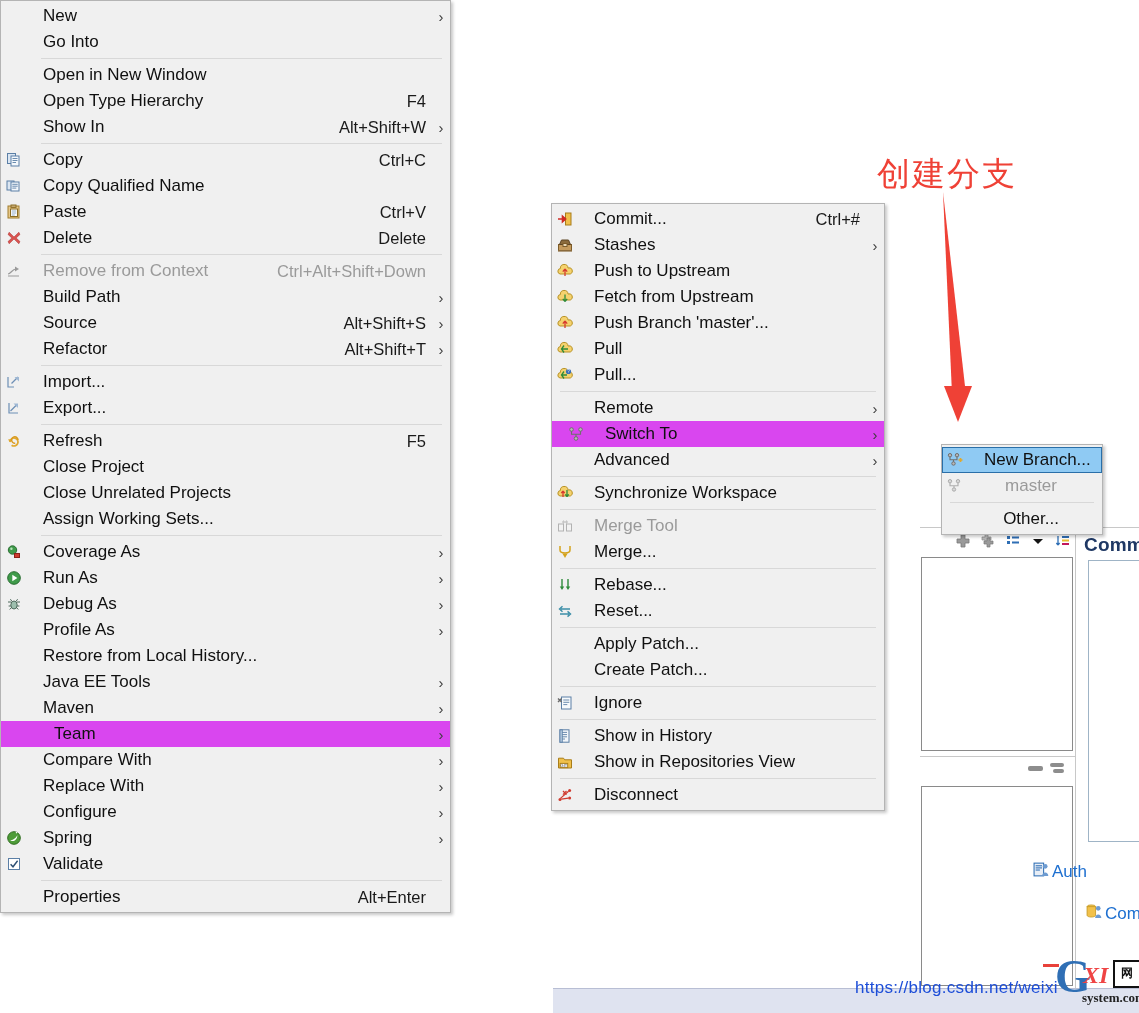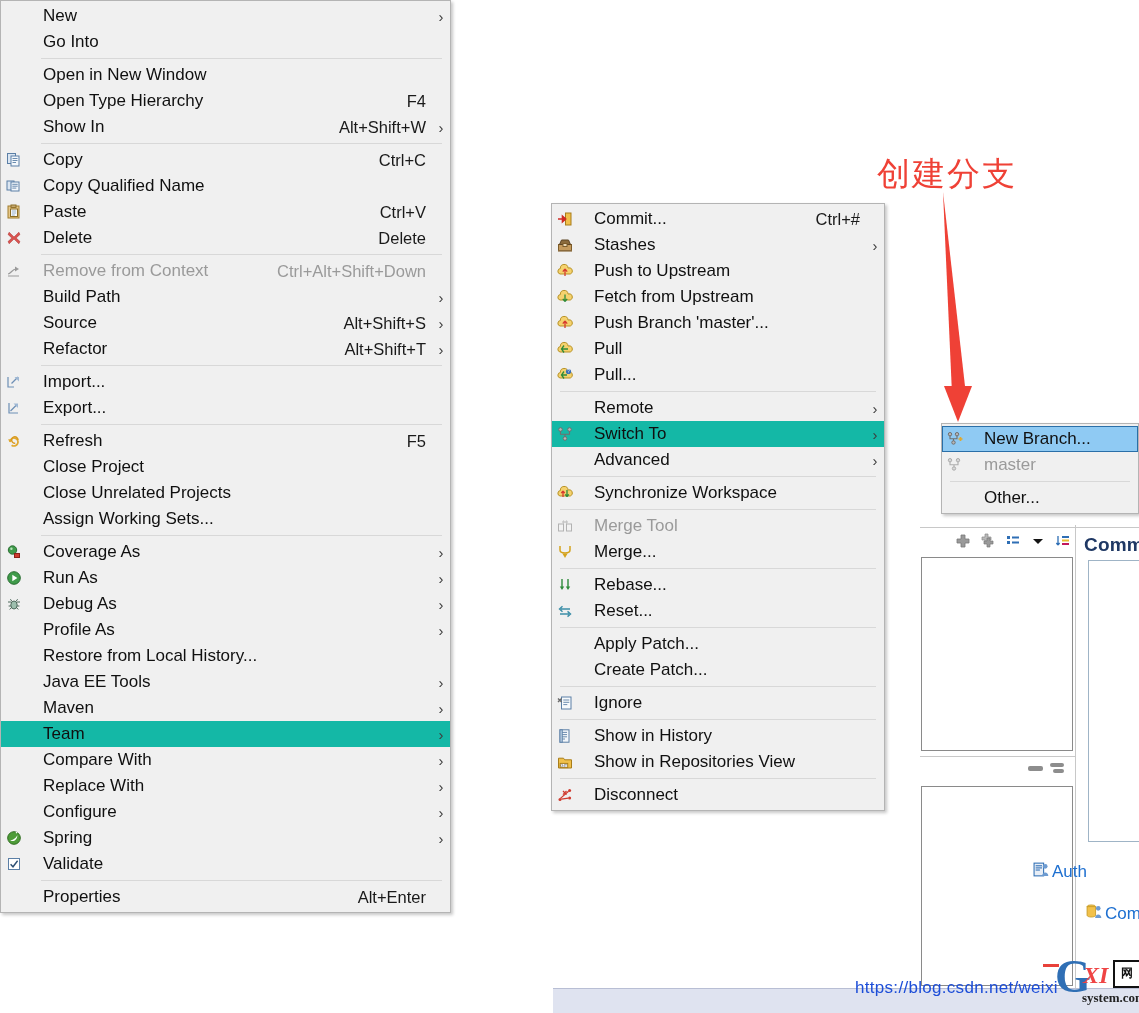--- a/index.html
+++ b/index.html
@@ -67,21 +67,21 @@
     box-sizing:border-box;
   }
   .mi .ico { width:22px; min-width:22px; margin-left:2px; display:flex;
              align-items:center; justify-content:center; }
   .mi .ico svg { display:block; }
   .mi .lbl { flex:1 1 auto; padding-left:18px; }
   .mi .acc { color:#1a1a1a; padding-right:6px; font-size:16.5px; }
   .mi .arrow { width:18px; min-width:18px; text-align:center; color:#3c3c3c;
                font-size:15px; line-height:1; }
   .mi.disabled .lbl, .mi.disabled .acc { color:#9a9a9a; }
-  .mi.sel { background:#14b8a6; }
+  .mi.sel { background:#d946ef;padding-left:11px; }
   .mi.sel2 { background:#8fcaf3; outline:1px solid #2a6fa8; outline-offset:-1px; }
   .sep { height:1px; background:#d8d8d8; margin:3px 8px 3px 40px; }
   .sep-full { height:1px; background:#d8d8d8; margin:3px 8px 3px 8px; }
 
   
   .menu.m2 .mi .lbl { padding-left:18px; }
 
   
   .anno-text {
     position:absolute; left:877px; top:152px;
@@ -702,21 +702,21 @@
             <path d="M3.4 11.4 11.6 4.3M4.3 12.2l7 -1" stroke="#cf3b2f" stroke-width="1.2" fill="none"></path>
             <path d="M6 4 9.5 7.6M9.5 4 6 7.6" stroke="#cf3b2f" stroke-width="1.3"></path>
           </svg>
         </span>
         <span class="lbl">Disconnect</span>
         <span class="acc"></span>
         <span class="arrow"></span>
       </div>
     </div>
 
-  <div class="menu m2" id="menu3" style="left:941px; top:423px; width:198px;">
+  <div class="menu m2" id="menu3" style="left:941px; top:444px; width:162px;text-align:center;">
       <div class="mi sel2">
         <span class="ico">
           <svg width="16" height="16" viewBox="0 0 16 16">
             <circle cx="3" cy="3.2" r="1.7" fill="#b8b8b8" stroke="#6f6f6f"></circle>
             <circle cx="10" cy="3.2" r="1.7" fill="#b8b8b8" stroke="#6f6f6f"></circle>
             <circle cx="6.5" cy="11.5" r="1.7" fill="#b8b8b8" stroke="#6f6f6f"></circle>
             <path d="M3 4.9v2.8h7V4.9M6.5 7.7v2.1" stroke="#6f6f6f" stroke-width="1.1" fill="none"></path>
             <path d="M11.5 8h4M13.5 6v4" stroke="#e0a82e" stroke-width="1.7"></path>
           </svg>
         </span>

